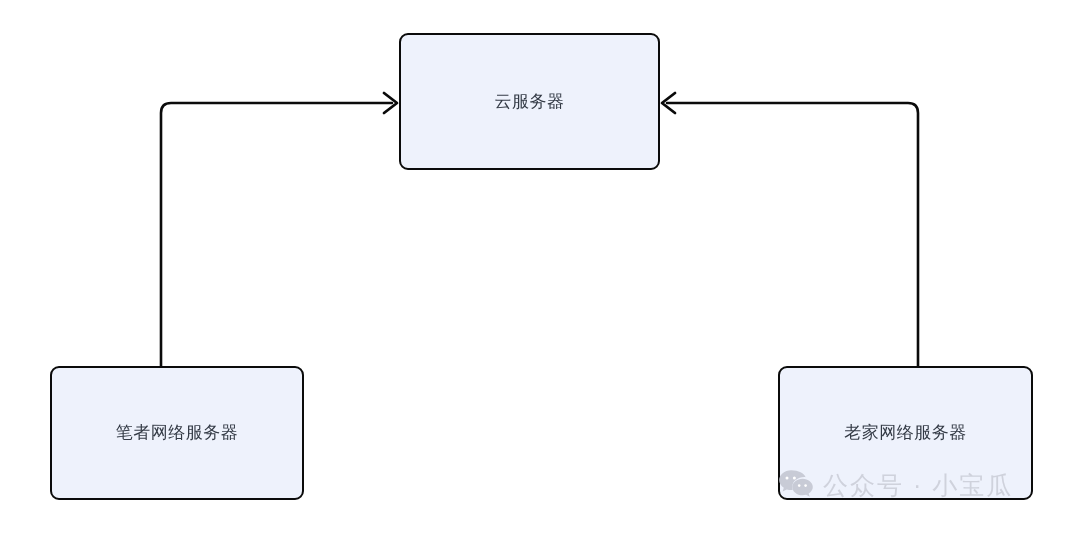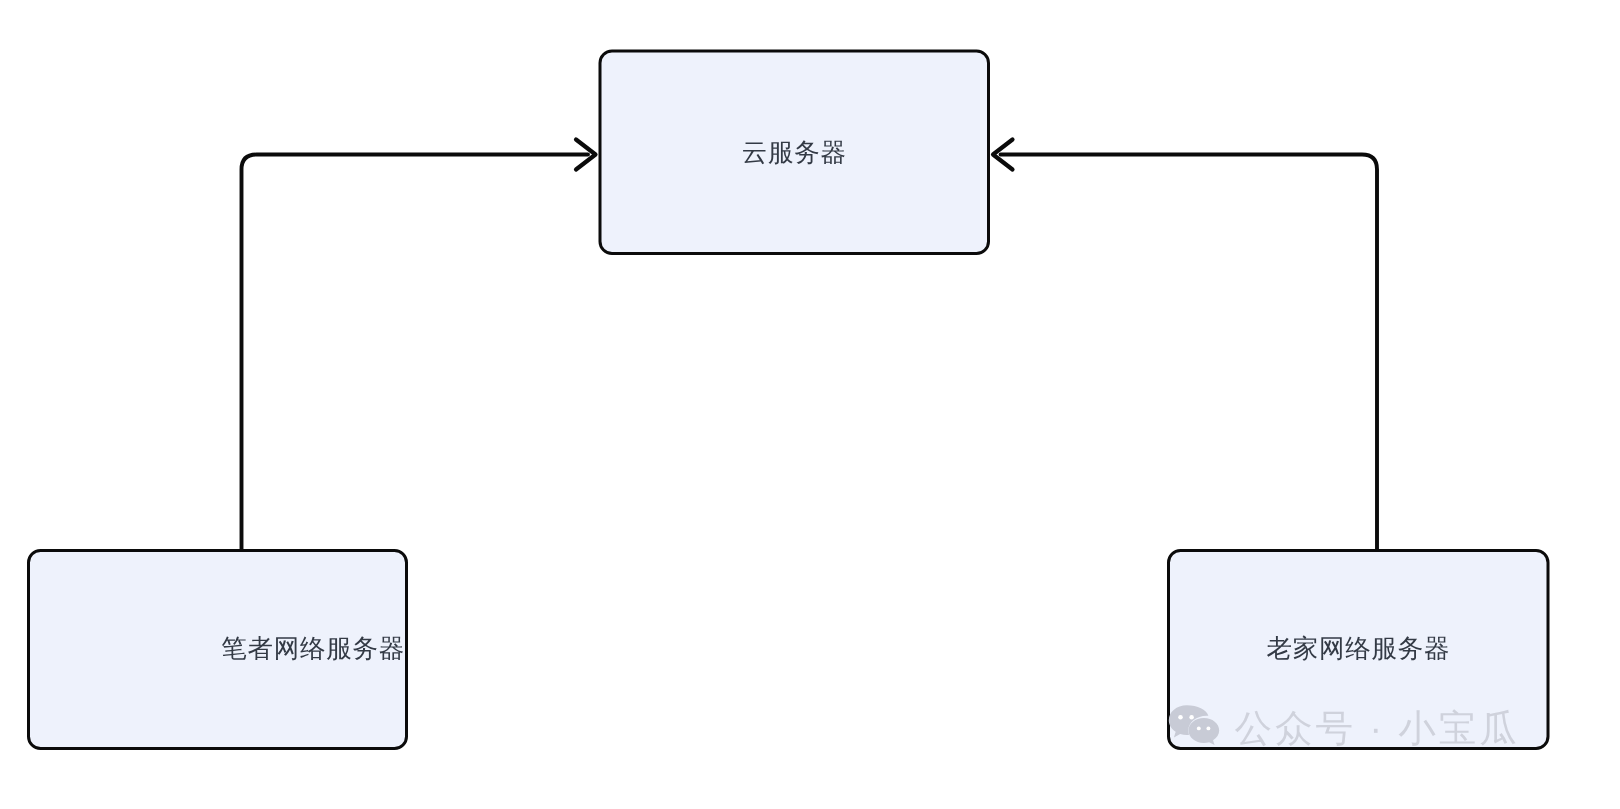--- a/index.html
+++ b/index.html
@@ -53,25 +53,24 @@
   }
 
   #node-cloud-server {
     left: 399px;
     top: 33px;
     width: 261px;
     height: 137px;
   }
 
   #node-author-server {
-    left: 18px;
+    left: 50px;
     top: 366px;
     width: 254px;
     height: 134px;
-    justify-content: flex-end;
   }
 
   #node-hometown-server {
     left: 778px;
     top: 366px;
     width: 255px;
     height: 134px;
   }
 
   

